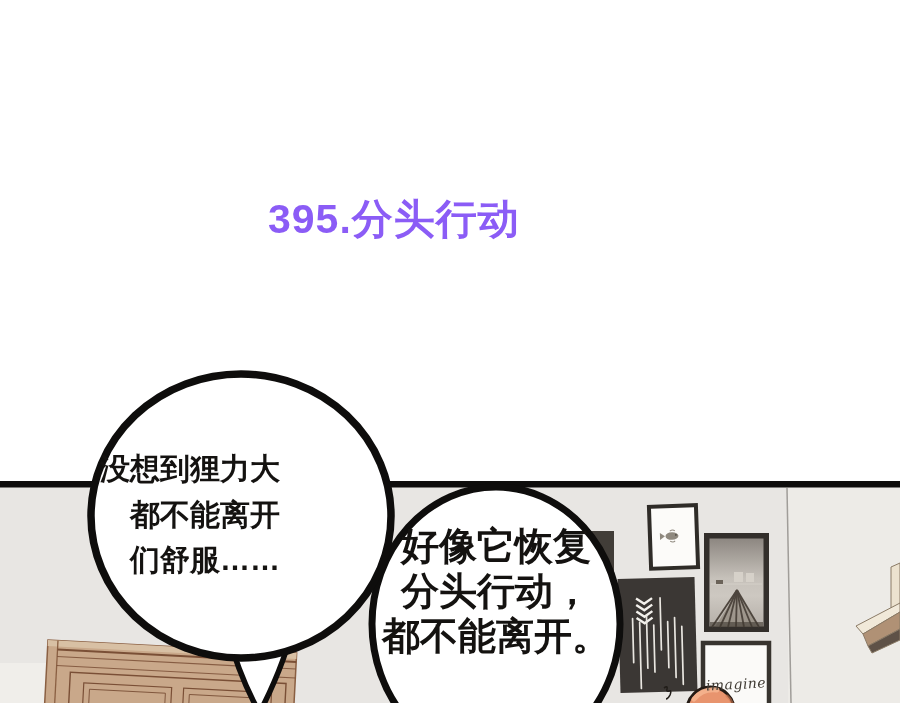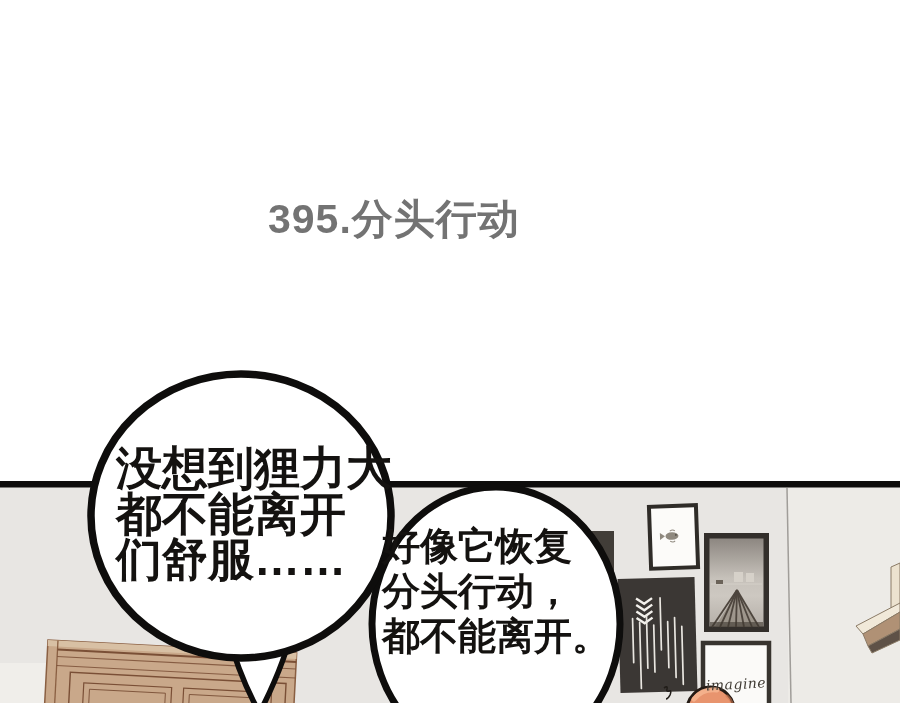--- a/index.html
+++ b/index.html
@@ -4,28 +4,28 @@
 <style>
   html,body{margin:0;padding:0;background:#fff;}
   .canvas{
     position:relative;width:900px;height:703px;overflow:hidden;
     background:var(--paper,#fff);
     font-family:"Liberation Sans","DejaVu Sans",sans-serif;
   }
   .chapter-title{
     position:absolute;left:268px;top:199px;
     font-size:41px;font-weight:600;letter-spacing:1px;
-    color:#737373;line-height:1;white-space:nowrap;
+    color:#8b5cf6;line-height:1;white-space:nowrap;
   }
   .scene-svg{position:absolute;left:0;top:0;}
   .bubble-text{
     position:absolute;color:#141210;font-weight:600;white-space:nowrap;
   }
-  .bubble-text.b1{left:116px;top:446px;font-size:46px;line-height:45.5px;}
-  .bubble-text.b2{left:382px;top:524px;font-size:38px;line-height:45px;}
+  .bubble-text.b1{left:100px;top:446px;font-size:30px;line-height:45.5px;text-align:right;}
+  .bubble-text.b2{left:382px;top:524px;font-size:38px;line-height:45px;text-align:center;}
   .imagine-text{
     position:absolute;left:705px;top:676px;width:62px;text-align:center;
     font-family:"DejaVu Serif","Liberation Serif",serif;
     font-style:italic;font-size:14px;color:#3f3a33;
     transform:rotate(-3deg);letter-spacing:.5px;
   }
 </style>
 </head>
 <body>
 

